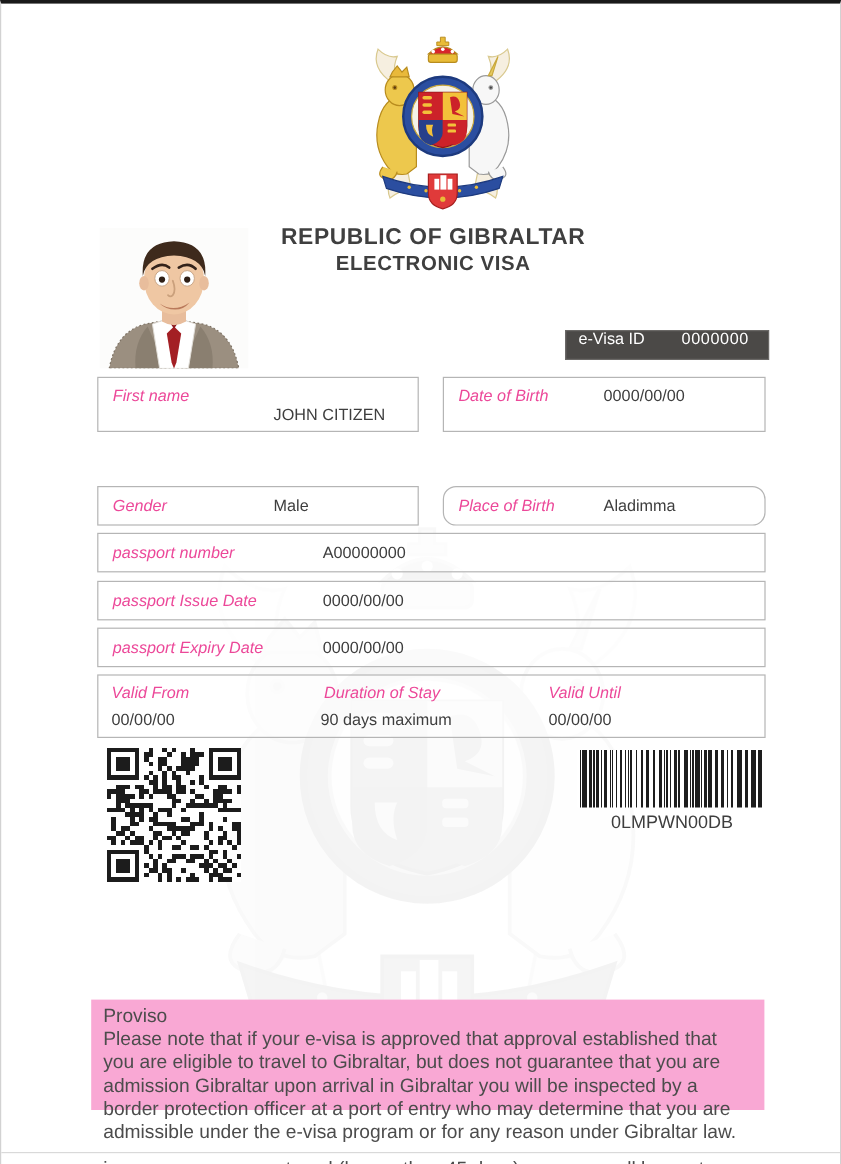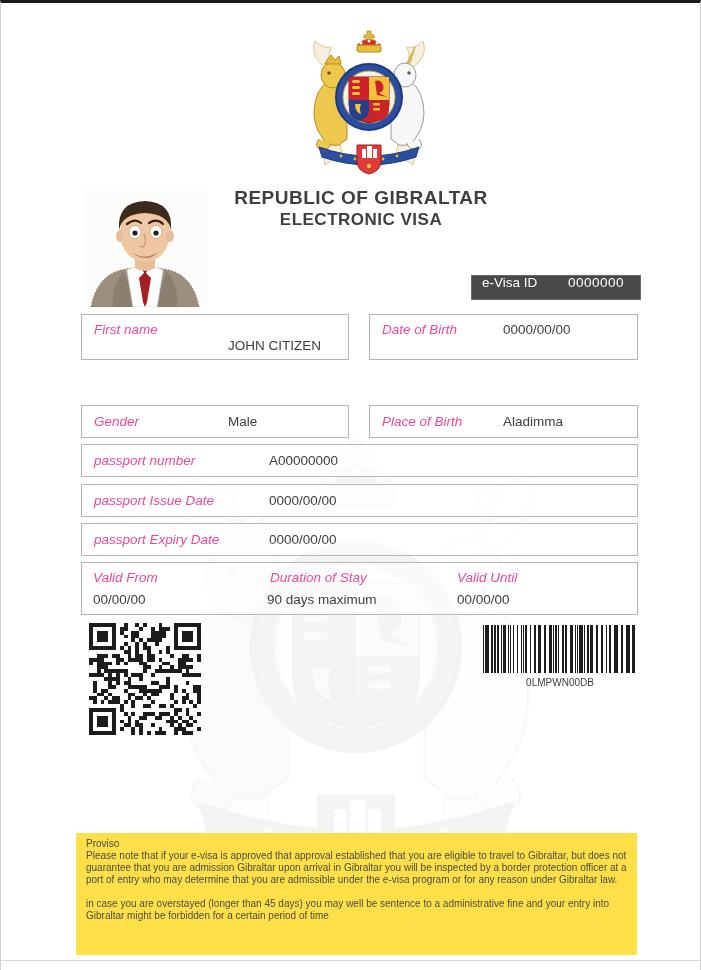--- a/index.html
+++ b/index.html
@@ -24,35 +24,35 @@
     position:absolute;left:470px;top:272px;width:170px;height:25px;background:#4b4947;
     color:#ffffff;font-size:13.5px;display:flex;align-items:flex-start;z-index:2;
     box-shadow:0 0 0 1px #6a6866 inset;
   }
   .evisa-bar .lbl{margin-left:11px;}
   .evisa-bar .val{position:absolute;left:97px;letter-spacing:.5px;}
   .fbox{position:absolute;border:1px solid #b5b5b5;background:rgba(255,255,255,0.55);z-index:2;font-size:13.5px;color:#4a4a4a;}
   .fbox .label{position:absolute;color:#ec4899;font-style:italic;}
   .fbox .value{position:absolute;color:#3e3e3e;}
   .gray-box{
-    position:absolute;left:75px;top:830px;width:561px;height:122px;background:#fde047;
-    color:#4c4c4c;font-size:10px;line-height:1.2;padding:5px 10px;z-index:2;
+    position:absolute;left:75px;top:830px;width:561px;height:92px;background:#f9a8d4;
+    color:#4c4c4c;font-size:16px;line-height:1.2;padding:5px 10px;z-index:2;
   }
   .gray-box p{margin:0 0 0 0;}
   .gray-box .sp{height:12px;}
   .green-wm{
     position:absolute;left:226px;top:908px;z-index:5;
     font-size:45px;font-weight:bold;letter-spacing:-1px;white-space:nowrap;
   }
   .bottom-line{position:absolute;left:0;top:957px;width:701px;height:1px;background:#d9d9d9;z-index:1;}
   .qr{position:absolute;left:88px;top:620px;width:112px;height:112px;z-index:2;}
   .qr svg{width:100%;height:100%;}
   .barcode{position:absolute;left:480px;top:622px;width:158px;height:48px;z-index:2;}
   .barcode svg{width:100%;height:100%;}
-  .barcode-text{position:absolute;left:480px;top:674px;width:158px;text-align:center;font-size:10px;color:#3e3e3e;z-index:2;}
+  .barcode-text{position:absolute;left:480px;top:674px;width:158px;text-align:center;font-size:15px;color:#3e3e3e;z-index:2;}
 </style>
 </head>
 <body>
 
 <div class="page">
 
   <div class="ghost"><svg viewBox="0 0 160 158" xmlns="http://www.w3.org/2000/svg">
 
       <path d="M38 50 Q20 38 26 22 Q34 30 42 28 Q36 42 46 52 Z" fill="#f6efe0" stroke="#d9c98f" stroke-width="1"></path>
       <path d="M122 50 Q140 38 134 22 Q126 30 118 28 Q124 42 114 52 Z" fill="#f6efe0" stroke="#d9c98f" stroke-width="1"></path>
@@ -255,21 +255,21 @@
   <div class="fbox" style="left:368px;top:311px;width:269px;height:46px;">
     <span class="label" style="left:12px;top:7px;">Date of Birth</span>
     <span class="value" style="left:133px;top:7px;">0000/00/00</span>
   </div>
 
 
   <div class="fbox" style="left:80px;top:402px;width:268px;height:33px;">
     <span class="label" style="left:12px;top:8px;">Gender</span>
     <span class="value" style="left:146px;top:8px;">Male</span>
   </div>
-  <div class="fbox" style="left:368px;top:402px;width:269px;height:33px;">
+  <div class="fbox" style="left:368px;top:402px;width:269px;height:33px;border-radius:11px;">
     <span class="label" style="left:12px;top:8px;">Place of Birth</span>
     <span class="value" style="left:133px;top:8px;">Aladimma</span>
   </div>
 
   <div class="fbox" style="left:80px;top:441px;width:557px;height:33px;">
     <span class="label" style="left:12px;top:8px;">passport number</span>
     <span class="value" style="left:187px;top:8px;">A00000000</span>
   </div>
   <div class="fbox" style="left:80px;top:481px;width:557px;height:33px;">
     <span class="label" style="left:12px;top:8px;">passport Issue Date</span>

